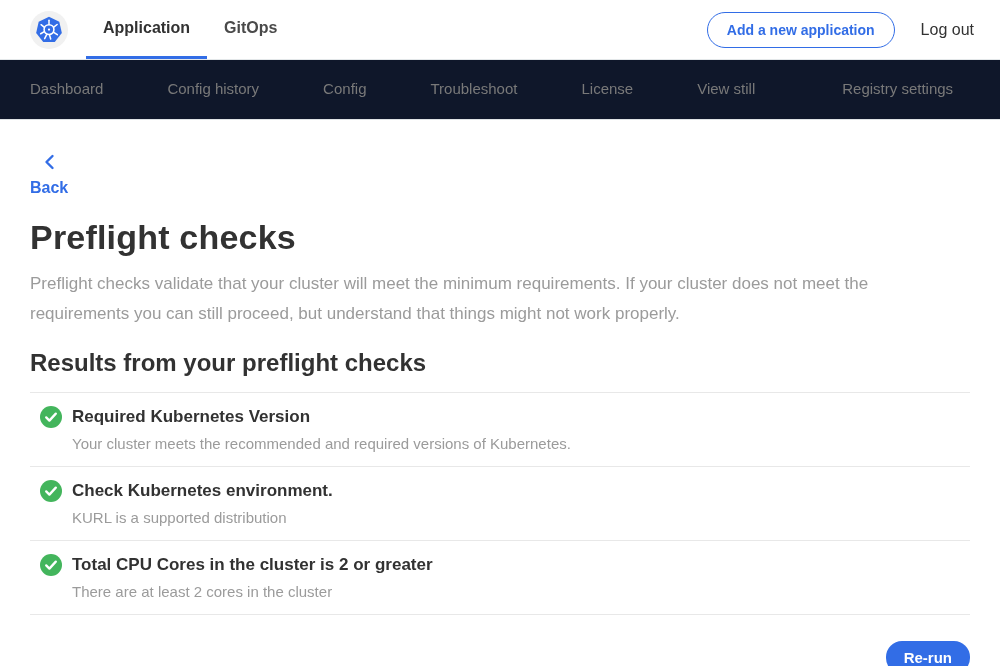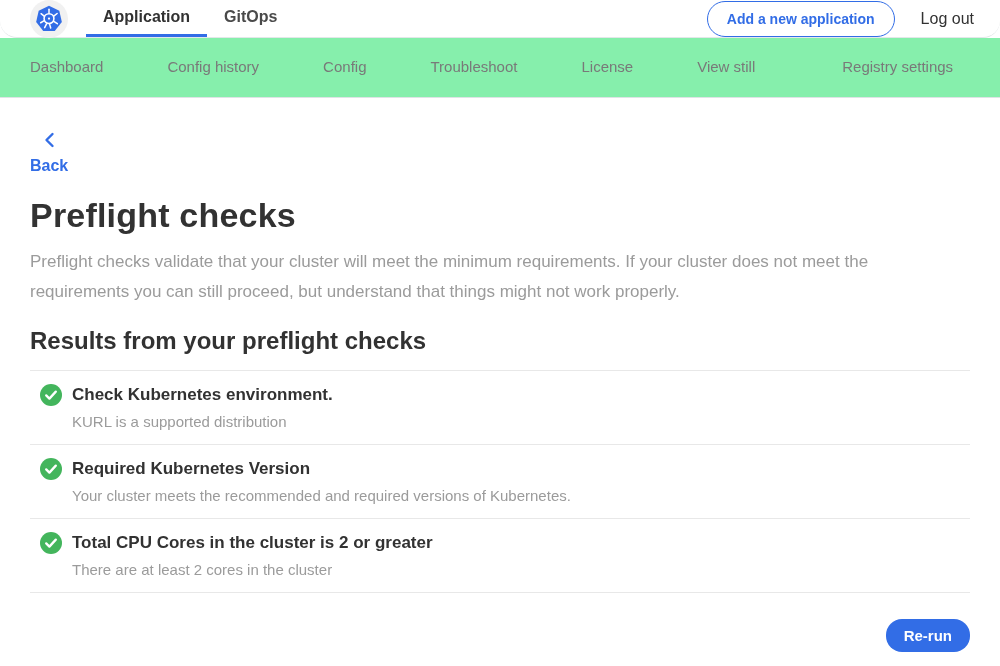--- a/index.html
+++ b/index.html
@@ -7,25 +7,24 @@
     width: 1000px; height: 666px;
     background: #ffffff;
     font-family: "Liberation Sans", sans-serif;
     overflow: hidden;
     color: #323232;
   }
 
   
   .header {
     display: flex; align-items: center;
-    height: 38px;
+    height: 60px;
     padding: 0 26px 0 30px;
     background: #ffffff;
     border-bottom: 1px solid #e3e7e9;
-    border-radius: 17px;
   }
   .logo-wrap {
     width: 38px; height: 38px; border-radius: 50%;
     background: #f1f1f1;
     display: flex; align-items: center; justify-content: center;
     flex: 0 0 auto;
   }
   .tabs { display: flex; height: 100%; margin-left: 18px; }
   .tab {
     display: flex; align-items: center;
@@ -44,21 +43,21 @@
     font-family: "Liberation Sans", sans-serif;
     font-size: 14px; font-weight: 700;
     padding: 9px 19px;
     border-radius: 18px;
     cursor: pointer;
   }
   .logout { margin-left: 26px; font-size: 16px; color: #323232; cursor: pointer; }
 
   
   .subnav {
-    background: #86efac;
+    background: #0f172a;
     border-bottom: 1px solid #dfe3e5;
     padding: 9px 30px 10px 30px;
   }
   .subnav-list {
     display: flex; flex-wrap: wrap;
     column-gap: 64px;
   }
   .subnav-item {
     font-size: 15px; color: #797979;
     line-height: 40px;
@@ -167,34 +166,34 @@
   <h2 class="results-heading">Results from your preflight checks</h2>
 
   <div class="checks-list">
 
     <div class="check-row">
       <div class="check-head">
         <svg class="check-icon" viewBox="0 0 22 22">
           <circle cx="11" cy="11" r="11" fill="#43b55c"></circle>
           <polyline points="6.2,11.4 9.4,14.6 15.8,7.6" fill="none" stroke="#ffffff" stroke-width="2.3" stroke-linecap="round" stroke-linejoin="round"></polyline>
         </svg>
-        <span class="check-title">Check Kubernetes environment.</span>
+        <span class="check-title">Required Kubernetes Version</span>
       </div>
-      <div class="check-desc">KURL is a supported distribution</div>
+      <div class="check-desc">Your cluster meets the recommended and required versions of Kubernetes.</div>
     </div>
 
     <div class="check-row">
       <div class="check-head">
         <svg class="check-icon" viewBox="0 0 22 22">
           <circle cx="11" cy="11" r="11" fill="#43b55c"></circle>
           <polyline points="6.2,11.4 9.4,14.6 15.8,7.6" fill="none" stroke="#ffffff" stroke-width="2.3" stroke-linecap="round" stroke-linejoin="round"></polyline>
         </svg>
-        <span class="check-title">Required Kubernetes Version</span>
+        <span class="check-title">Check Kubernetes environment.</span>
       </div>
-      <div class="check-desc">Your cluster meets the recommended and required versions of Kubernetes.</div>
+      <div class="check-desc">KURL is a supported distribution</div>
     </div>
 
     <div class="check-row">
       <div class="check-head">
         <svg class="check-icon" viewBox="0 0 22 22">
           <circle cx="11" cy="11" r="11" fill="#43b55c"></circle>
           <polyline points="6.2,11.4 9.4,14.6 15.8,7.6" fill="none" stroke="#ffffff" stroke-width="2.3" stroke-linecap="round" stroke-linejoin="round"></polyline>
         </svg>
         <span class="check-title">Total CPU Cores in the cluster is 2 or greater</span>
       </div>

